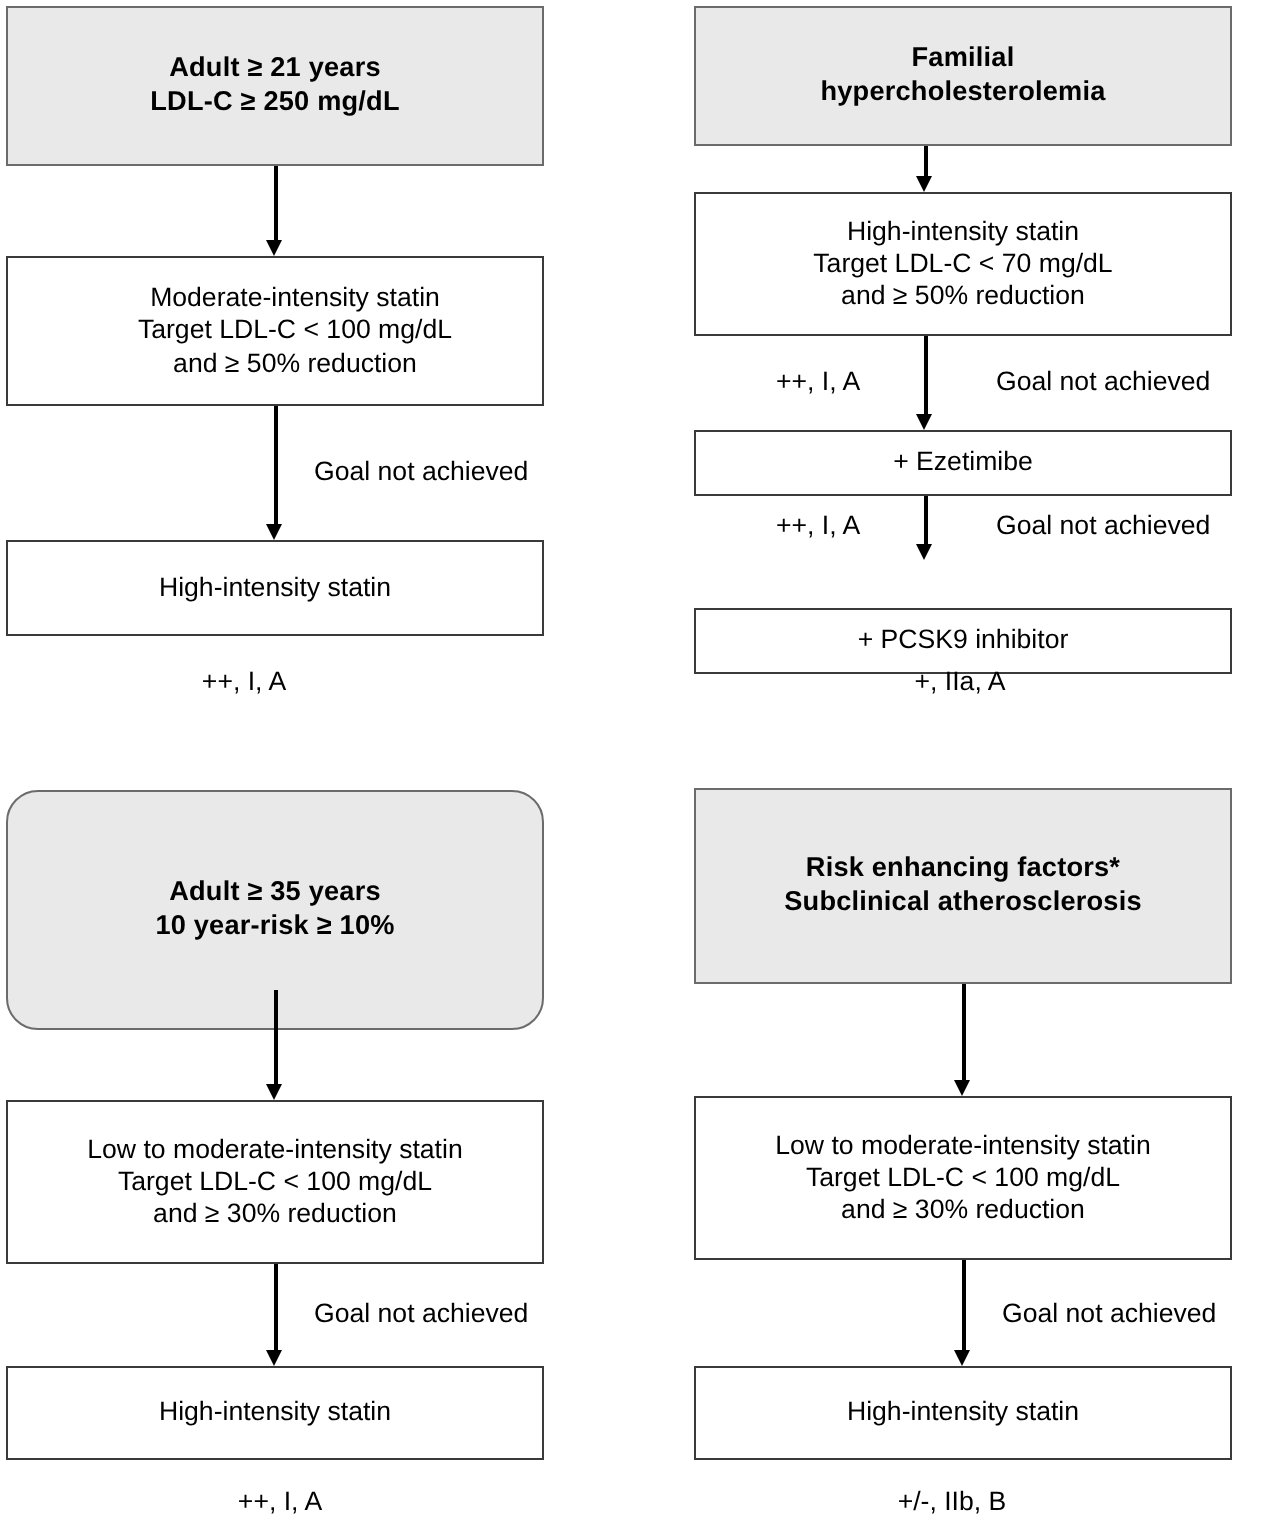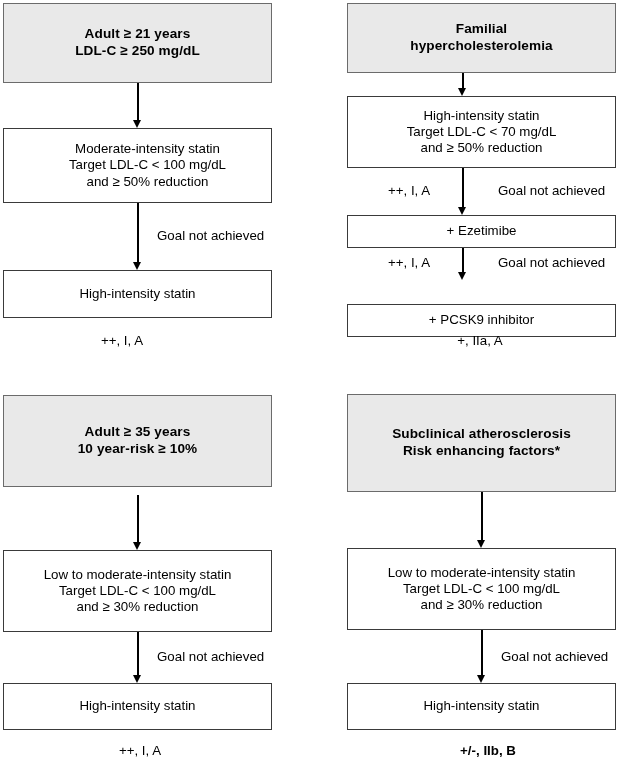--- a/index.html
+++ b/index.html
@@ -145,21 +145,21 @@
   </div>
   <div class="edge-label" style="left:388px; top:256px;">++, I, A</div>
   <div class="edge-label" style="left:498px; top:256px;">Goal not achieved</div>
 
   <div class="node" style="left:347px; top:280px; width:269px; height:33px;margin-top:24px;">
     <span class="line">+ PCSK9 inhibitor</span>
   </div>
 
   <div class="grade-label centered" style="left:480px; top:334px;">+, IIa, A</div>
 
-  <div class="node shaded" style="left:3px; top:395px; width:269px; height:92px;">
+  <div class="node shaded" style="left:3px; top:395px; width:269px; height:120px;border-radius:16px;">
     <span class="line">Adult ≥ 35 years</span>
     <span class="line">10 year-risk ≥ 10%</span>
   </div>
 
   <div class="connector" style="left:137px; top:495px; width:2px; height:55px;">
     <div class="stem" style="height:47px;"></div>
     <div class="head" style="top:47px;"></div>
   </div>
 
   <div class="node" style="left:3px; top:550px; width:269px; height:82px;">
@@ -174,22 +174,22 @@
   </div>
   <div class="edge-label" style="left:157px; top:650px;">Goal not achieved</div>
 
   <div class="node" style="left:3px; top:683px; width:269px; height:47px;">
     <span class="line">High-intensity statin</span>
   </div>
 
   <div class="grade-label centered" style="left:140px; top:744px;">++, I, A</div>
 
   <div class="node shaded" style="left:347px; top:394px; width:269px; height:98px;">
+    <span class="line">Risk enhancing factors*</span>
     <span class="line">Subclinical atherosclerosis</span>
-    <span class="line">Risk enhancing factors*</span>
   </div>
 
   <div class="connector" style="left:481px; top:492px; width:2px; height:56px;">
     <div class="stem" style="height:48px;"></div>
     <div class="head" style="top:48px;"></div>
   </div>
 
   <div class="node" style="left:347px; top:548px; width:269px; height:82px;">
     <span class="line">Low to moderate-intensity statin</span>
     <span class="line">Target LDL-C &lt; 100 mg/dL</span>
@@ -199,15 +199,15 @@
   <div class="connector" style="left:481px; top:630px; width:2px; height:53px;">
     <div class="stem" style="height:45px;"></div>
     <div class="head" style="top:45px;"></div>
   </div>
   <div class="edge-label" style="left:501px; top:650px;">Goal not achieved</div>
 
   <div class="node" style="left:347px; top:683px; width:269px; height:47px;">
     <span class="line">High-intensity statin</span>
   </div>
 
-  <div class="grade-label centered" style="left:488px; top:744px;font-weight:bold;">+/-, IIb, B</div>
+  <div class="grade-label centered" style="left:476px; top:744px;">+/-, IIb, B</div>
 
 </div>
 
 </body></html>

